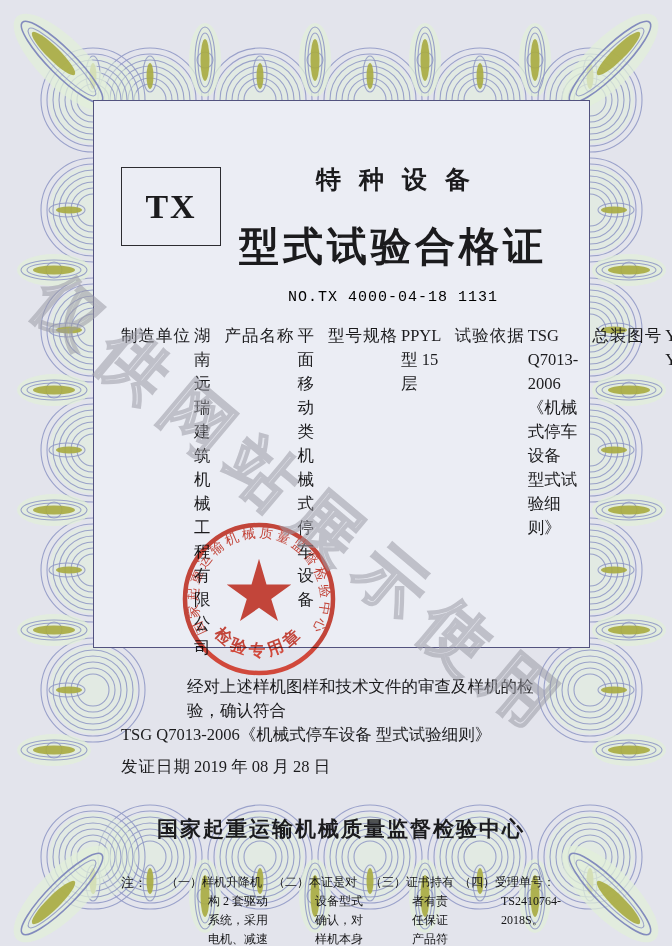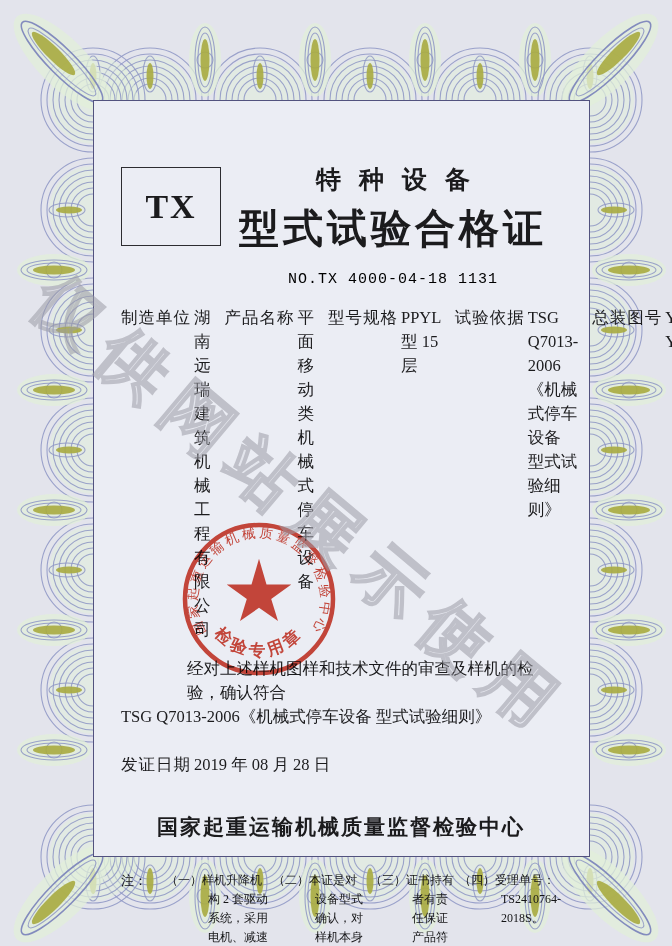--- a/index.html
+++ b/index.html
@@ -10,44 +10,44 @@
     color:#1b1b1d;
   }
   .border-decor{position:absolute;left:0;top:0;z-index:0;}
   .border-decor .ln{stroke:#8d95c4;fill:none;stroke-width:1.1;opacity:.85;}
   .border-decor .ln2{stroke:#7d86bc;fill:none;stroke-width:1.6;opacity:.95;}
   .border-decor .blob{fill:#e1efda;opacity:.5;}
   .border-decor .blob2{fill:#e1efda;opacity:.75;}
   .border-decor .olive{fill:#a9ab40;opacity:.9;}
 
   .sheet{
-    position:absolute;left:93px;top:100px;width:497px;height:757px;
+    position:absolute;left:93px;top:100px;width:497px;height:548px;
     background:#ebedf4;border:1.5px solid #52527e;box-sizing:border-box;
     z-index:2;padding:62px 28px 0 27px;
   }
   .header{display:flex;align-items:flex-start;}
   .tx-box{
     width:100px;height:79px;border:1.5px solid #2c2c30;box-sizing:border-box;
     display:flex;align-items:center;justify-content:center;flex:0 0 auto;margin-top:4px;
   }
   .tx-box span{font-size:34px;font-weight:700;letter-spacing:2px;}
   .titles{flex:1;text-align:center;padding-left:4px;}
   .title-small{font-size:25px;font-weight:600;letter-spacing:18px;text-indent:18px;}
-  .title-large{font-size:40px;font-weight:700;letter-spacing:4px;margin-top:5px;white-space:nowrap;}
+  .title-large{font-size:40px;font-weight:700;letter-spacing:4px;margin-top:23px;white-space:nowrap;}
   .cert-no{
     margin-top:15px;font-family:"Liberation Mono","DejaVu Sans Mono",monospace;
     font-size:15px;letter-spacing:1px;color:#000000;
   }
   .fields{margin-top:18px;display:flex;gap:14px;}
   .frow{display:flex;line-height:24px;font-size:16.5px;}
   .flabel{flex:0 0 73px;letter-spacing:1px;}
   .fvalue{flex:1;}
   .conclusion{margin-top:15px;font-size:16.5px;line-height:24px;}
   .conclusion .c1{padding-left:66px;}
-  .date-row{margin-top:24px;display:flex;line-height:24px;font-size:16.5px;position:relative;z-index:2;}
+  .date-row{margin-top:8px;display:flex;line-height:24px;font-size:16.5px;position:relative;z-index:2;}
   .authority{
     margin-top:36px;text-align:center;font-size:21px;font-weight:700;
     letter-spacing:2px;position:relative;z-index:2;
   }
   .notes{margin-top:30px;display:flex;font-size:12px;line-height:19px;color:#141416;}
   .notes-label{flex:0 0 45px;font-size:13px;}
   .note-list{flex:1;display:flex;flex-direction:row;gap:4px;max-width:432px;}
   .note-item{padding-left:42px;text-indent:-42px;}
 
   .stamp{

